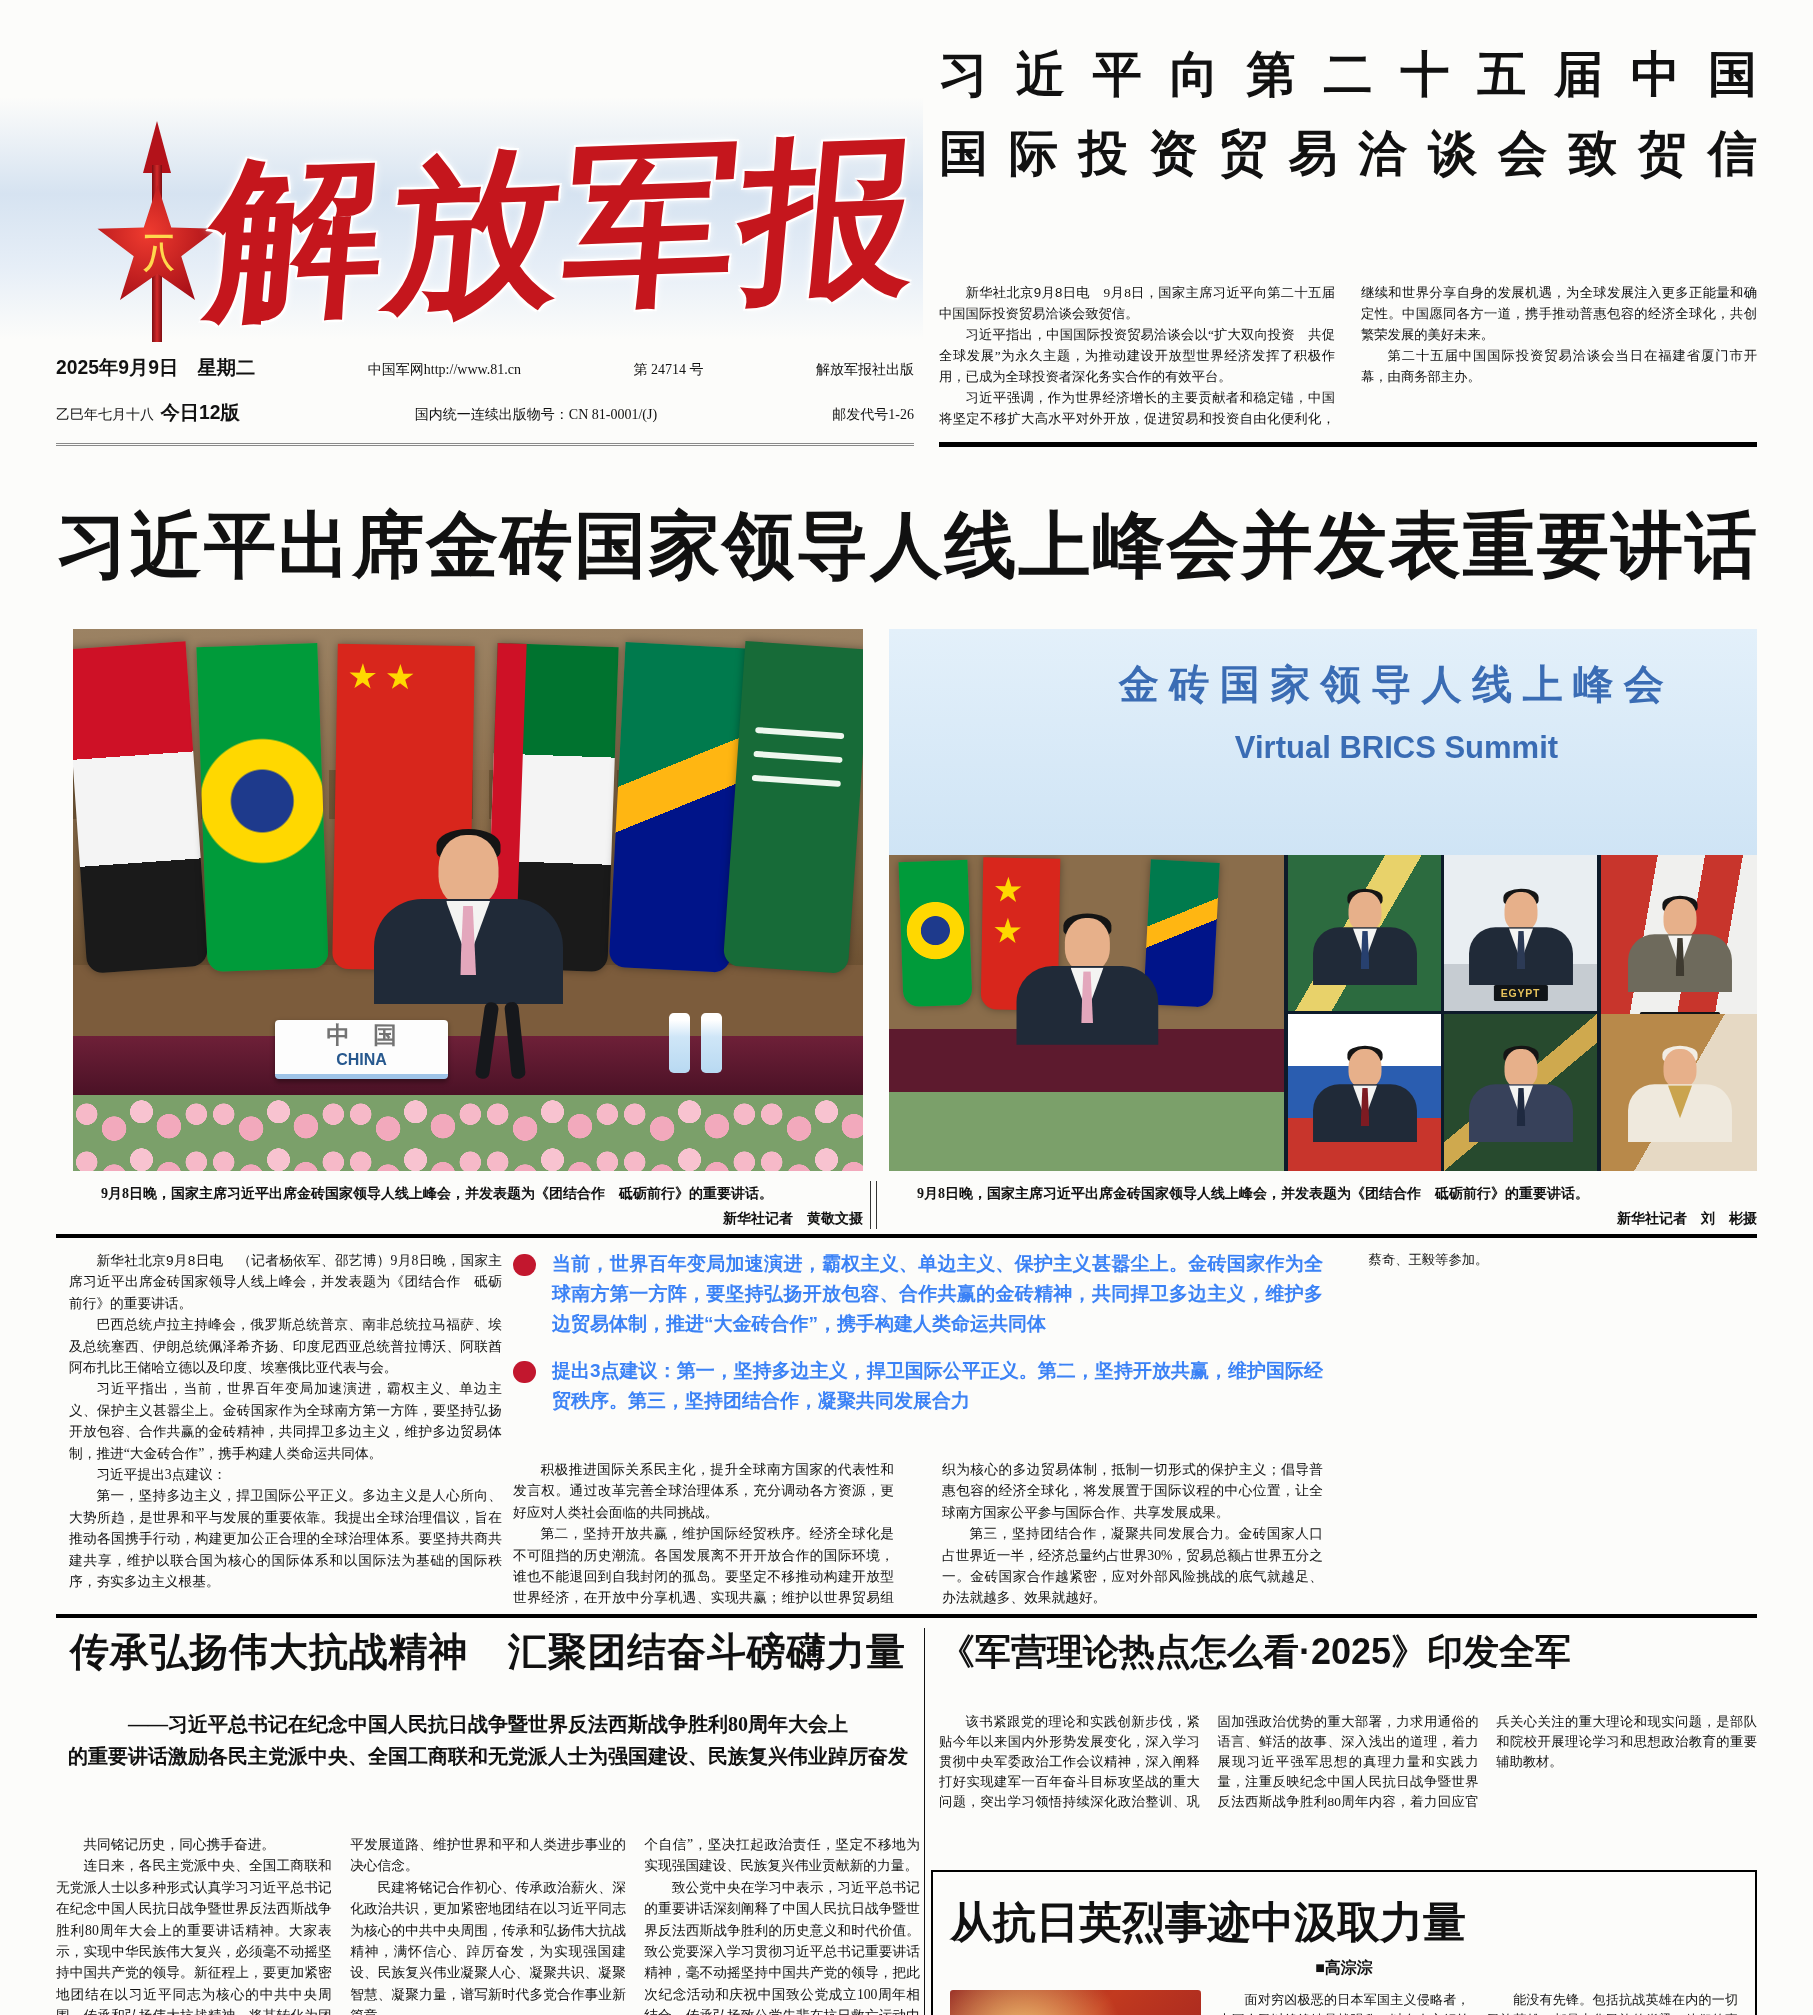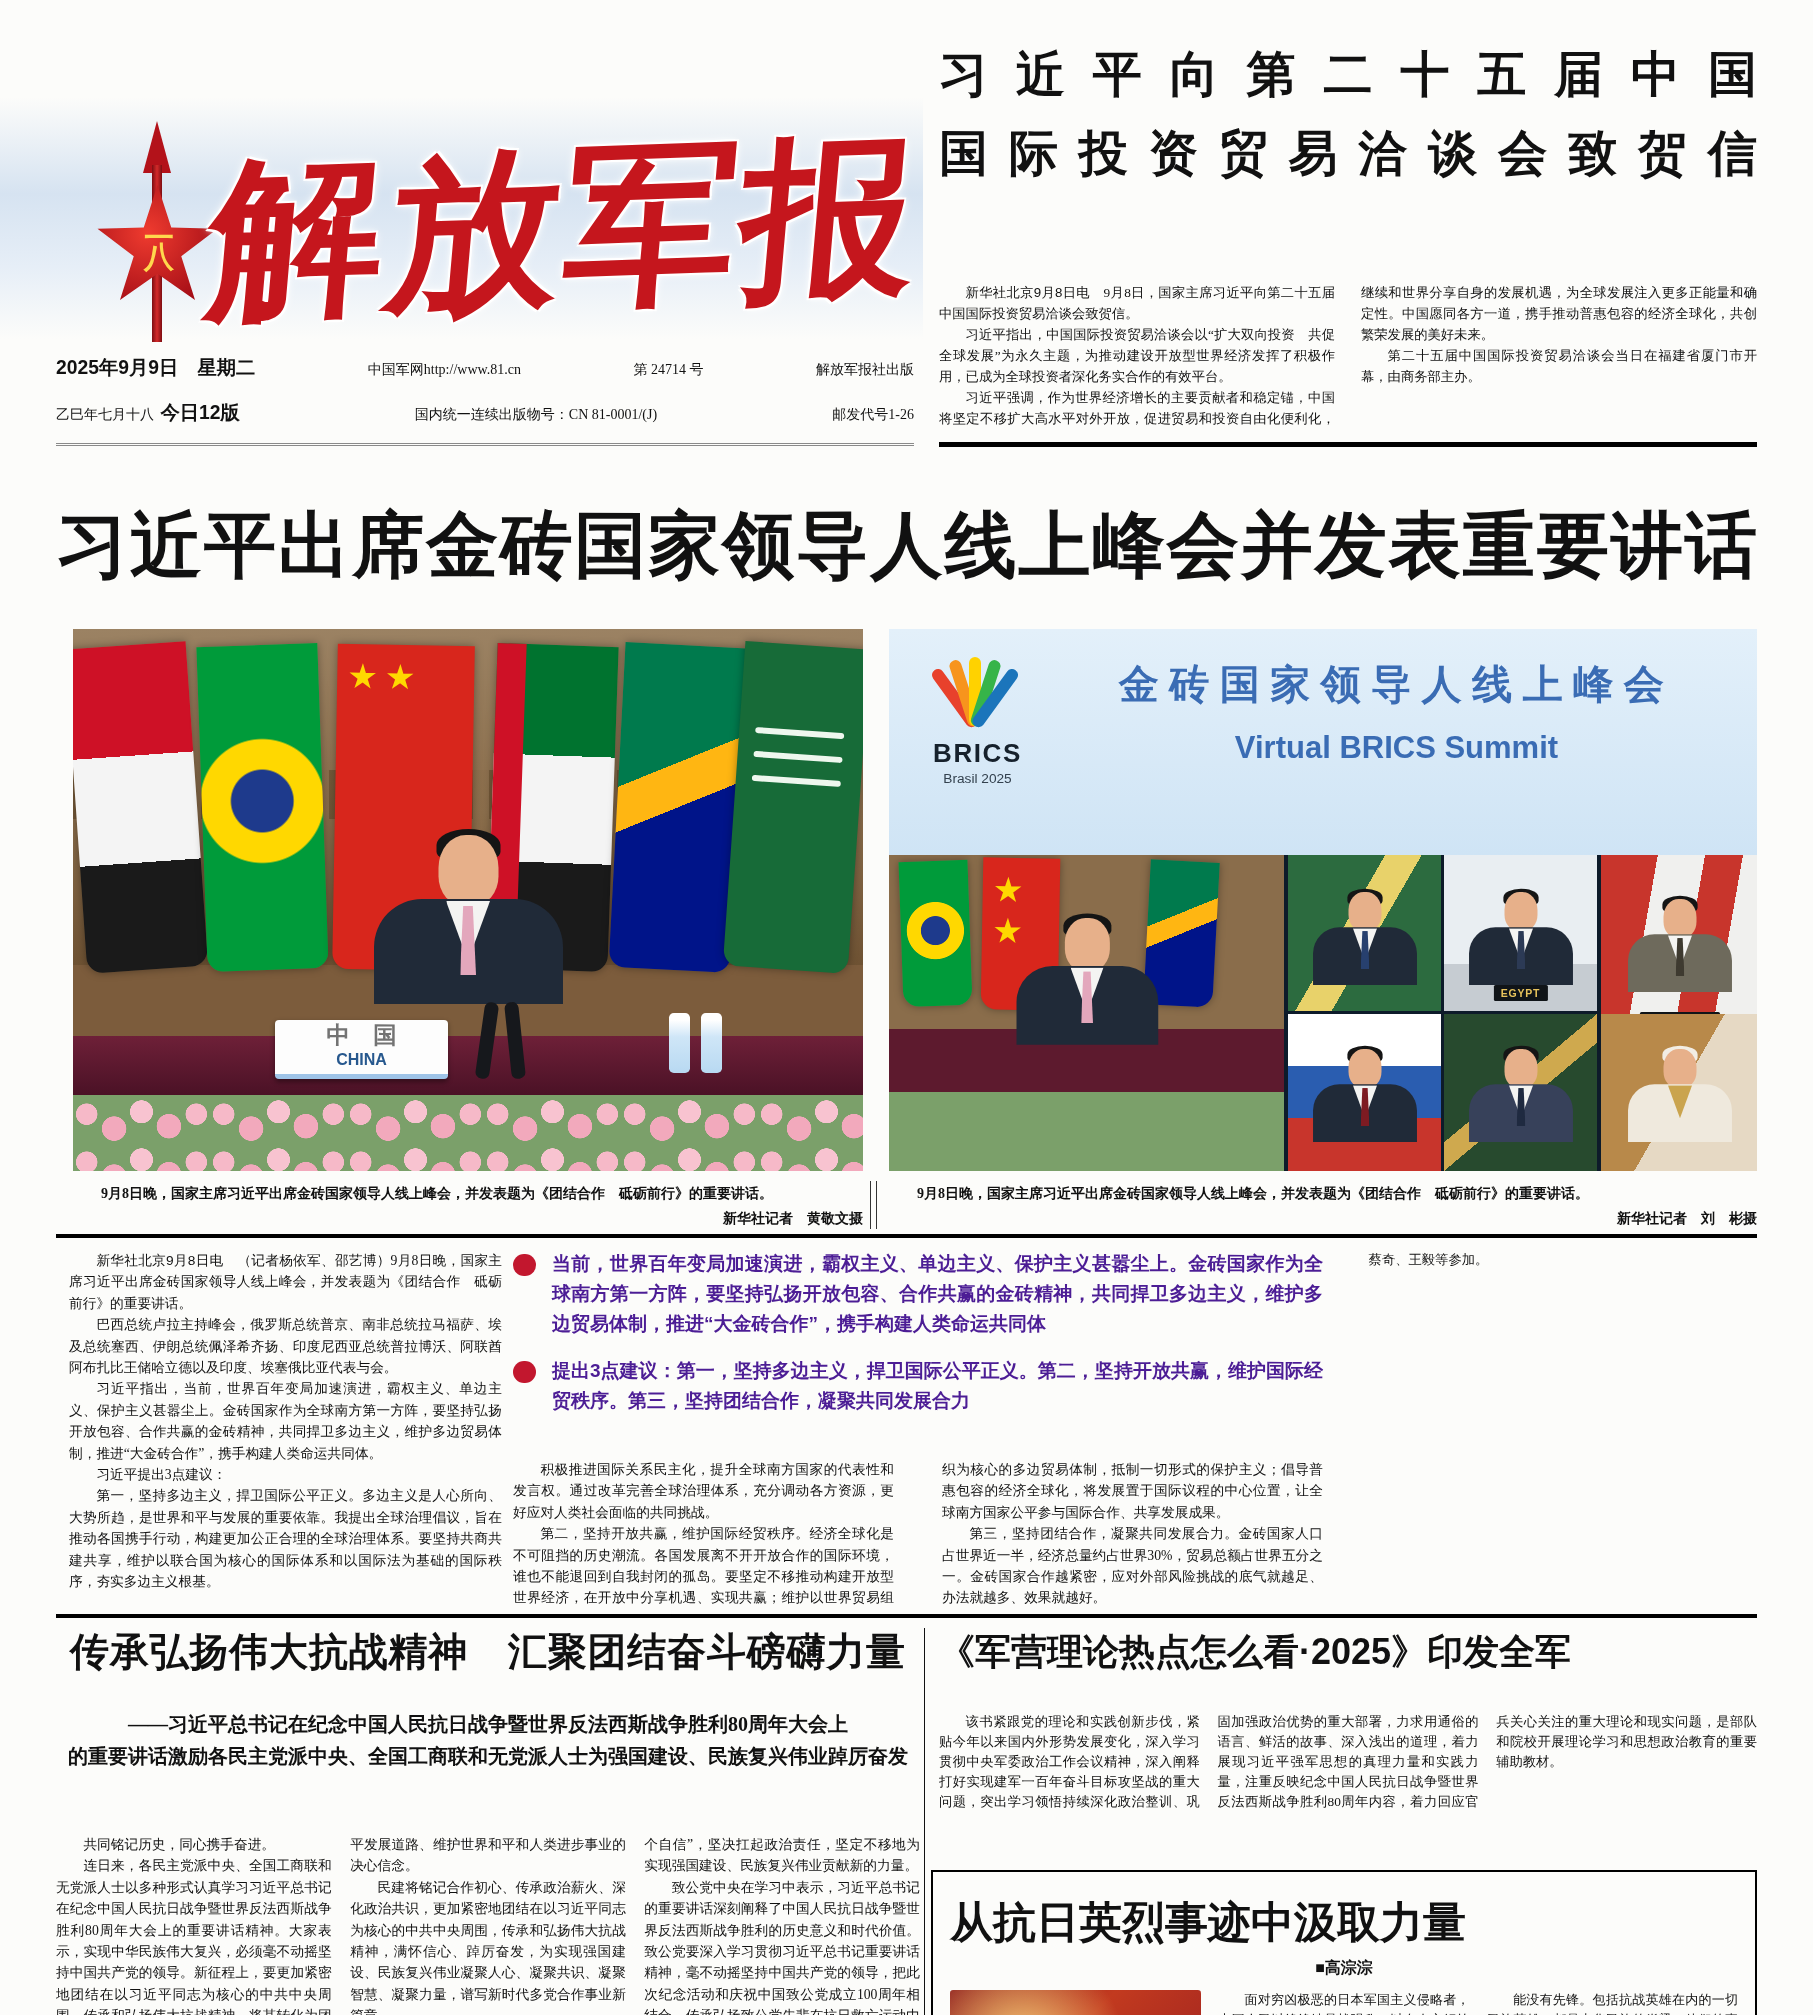--- a/index.html
+++ b/index.html
@@ -118,21 +118,21 @@
   .small-fig{transform:translateX(-50%) scale(.55);transform-origin:top center;}
   
   .caption{font-size:14px;line-height:22px;font-weight:600;text-align:justify;}
   .caption .credit{display:block;text-align:right;text-indent:0;margin-top:3.2px;}
   #caption-divider{left:870px;top:1181px;width:4.8px;height:48px;border-left:1.2px solid #333;border-right:1.2px solid #333;}
   #rule-photos{left:56px;top:1234px;width:1701px;height:4px;background:#000;}
   
   .bodytext{font-size:13.7px;line-height:21.4px;text-align:justify;overflow:hidden;}
   #ma-left{left:69px;top:1250px;width:433px;height:361px;}
   #ma-box{left:513px;top:1249px;width:810px;height:191px;}
-  #ma-box .bullet{position:relative;padding-left:39px;color:#4c1d95;
+  #ma-box .bullet{position:relative;padding-left:39px;color:#3b82f6;
     font:700 19px/30px "Liberation Sans",sans-serif;text-align:justify;margin-bottom:17px;text-indent:0;}
   #ma-box .bullet::before{content:"";position:absolute;left:0;top:4.8px;width:22.6px;height:22.6px;border-radius:50%;background:#c2172e;}
   #ma-mid{left:513px;top:1459px;width:810px;height:151px;column-count:2;column-gap:48px;}
   #ma-right{left:1342px;top:1250px;width:415px;height:361px;font-size:13.3px;line-height:20.6px;}
   #rule-mid{left:56px;top:1614px;width:1701px;height:4px;background:#000;}
   
   #s2-head{left:56px;top:1629px;width:864px;text-align:center;
     font:900 39px/1.2 "Liberation Sans",sans-serif;letter-spacing:0.8px;}
   #s2-sub{left:58px;top:1708px;width:860px;text-align:center;font:700 20px/32px "Liberation Serif",serif;}
   #s2-body{left:56px;top:1834px;width:864px;height:645px;column-count:3;column-gap:18.5px;}
@@ -223,29 +223,20 @@
     <div class="bottle" style="right:141px;bottom:18%;"></div>
     <div id="pl-plate">
       <div class="cn">中　国</div>
       <div class="en">CHINA</div>
     </div>
     <div id="pl-flowers"></div>
   </div>
 
   <div class="abs photo" id="photo-right">
     <div id="pr-banner">
-      <div id="brics-logo">
-        <div class="petal p1"></div>
-        <div class="petal p2"></div>
-        <div class="petal p3"></div>
-        <div class="petal p4"></div>
-        <div class="petal p5"></div>
-        <div class="word">BRICS</div>
-        <div class="sub">Brasil 2025</div>
-      </div>
       <div class="cn">金砖国家领导人线上峰会</div>
       <div class="en">Virtual BRICS Summit</div>
     </div>
 
     <div class="vc" style="left:0;top:226px;width:395px;height:316px;background:linear-gradient(180deg,#8a6d4b 0 55%,#5d1a2e 55% 75%,#7ba06a 75%);">
       <div class="flag f-brazil" style="left:12px;width:69px;height:46%;top:2%;"></div>
       <div class="flag f-china" style="left:93px;width:77px;height:48%;top:1%;"></div>
       <div class="flag f-sa" style="left:258px;width:69px;height:46%;top:2%;"></div>
       <div class="fig" style="left:50%;top:20%;width:121px;height:121px;transform:translateX(-50%) scale(.75);transform-origin:top center;">
         <div class="hair"></div>

